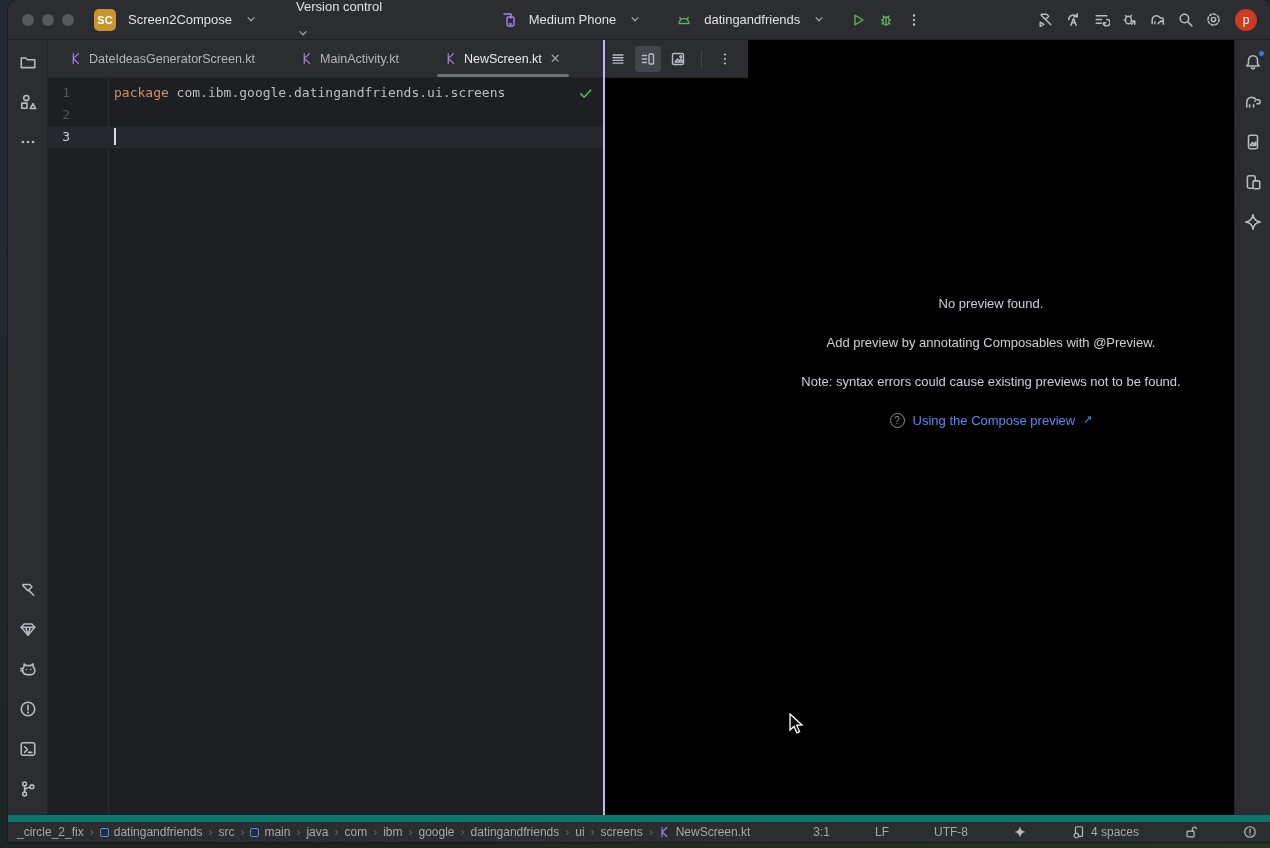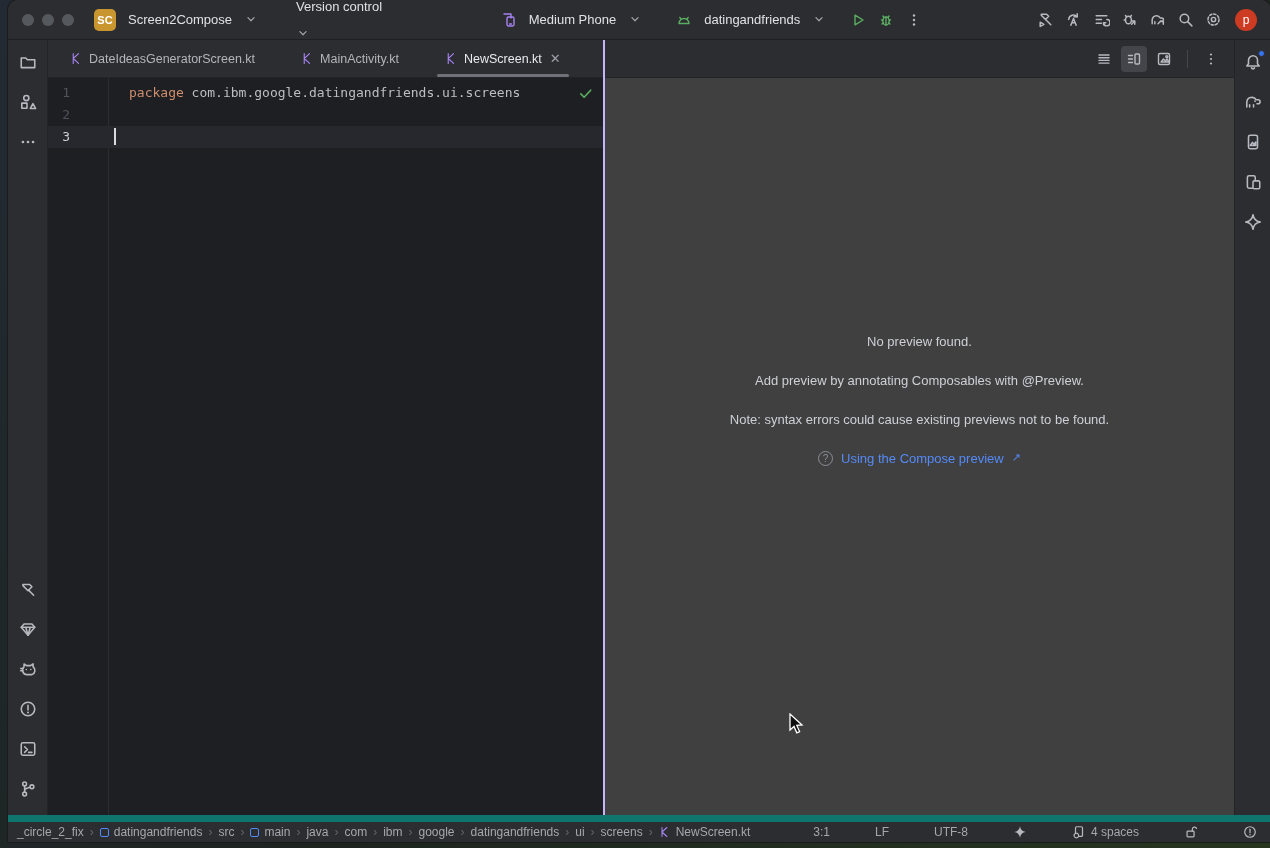--- a/index.html
+++ b/index.html
@@ -52,26 +52,26 @@
   .tab .close { color:#9da0a8; font-size:13px; margin-left:2px; }
 
   .editor { flex:1; background:#1e1f22; font-family:"DejaVu Sans Mono", monospace;
             font-size:13px; position:relative; padding-top:4px; }
   .eline { display:flex; height:22px; line-height:22px; position:relative; }
   .eline.current { background:#26282e; }
   .gutter { width:60px; flex:none; color:#4e535c; text-align:right; padding-right:38px;
             position:relative; }
   .eline.current .gutter { color:#ced0d6; }
   .gutter-border { position:absolute; top:0; bottom:0; left:60px; width:1px; background:#2b2d30; }
-  .code { white-space:pre; color:#bcbec4; padding-left:21px; position:relative;text-align:right; }
+  .code { white-space:pre; color:#bcbec4; padding-left:6px; position:relative;text-align:right; }
   .kw { color:#cf8e6d; }
   .caret { position:absolute; left:66px; top:2px; width:1.5px; height:17px; background:#d7dade; }
   .inspect { position:absolute; top:8px; right:10px; }
 
-  .preview-pane { flex:1; display:flex; flex-direction:column; background:#404040;justify-content:center; }
+  .preview-pane { flex:1; display:flex; flex-direction:row; background:#000000;justify-content:center; }
   .pv-toolbar { height:38px; background:#2b2d30; border-bottom:1px solid #222426;
                 display:flex; align-items:center; justify-content:flex-end; gap:4px;
                 padding-right:10px; }
   .pv-toolbar .iconbtn { width:26px; height:26px; }
   .iconbtn.selected { background:#43454a; }
   .vdiv { width:1px; height:18px; background:#44464a; margin:0 6px; }
 
   .pv-content { flex:1; position:relative; color:#c8cacf; font-size:13px; }
   .pv-msg { position:absolute; top:256px; left:0; right:0; text-align:center; }
   .pv-msg p { margin-bottom:24px; color:#ced0d6; }

